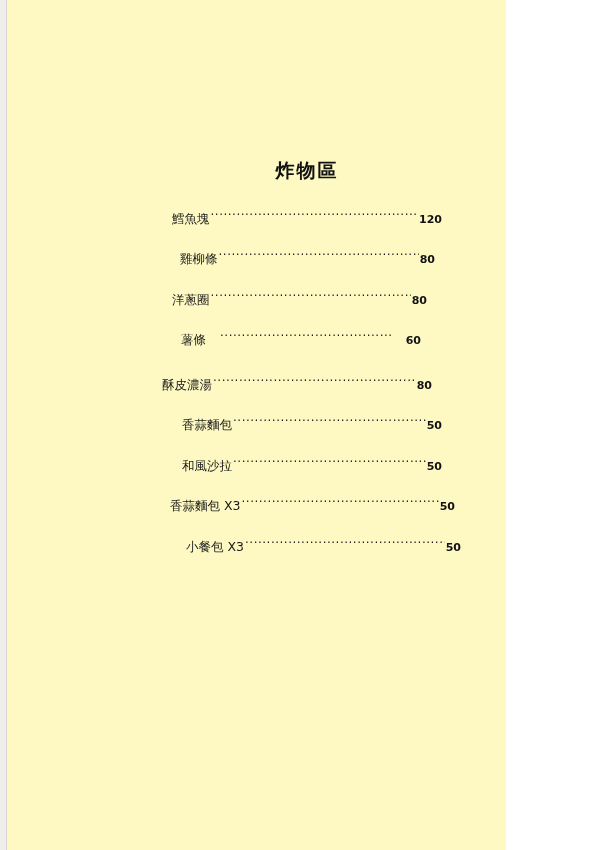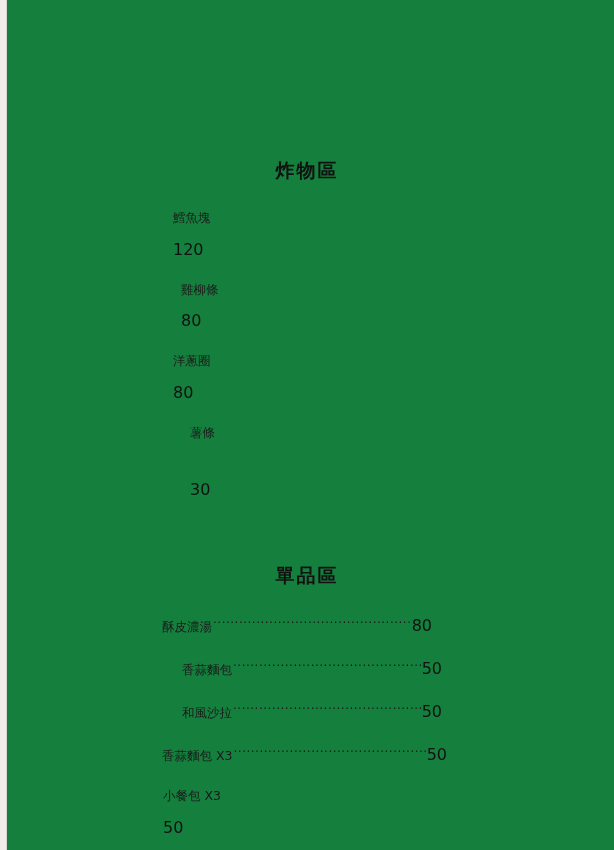--- a/index.html
+++ b/index.html
@@ -12,23 +12,23 @@
     height: 850px;
     font-family: "DejaVu Sans", "Liberation Sans", sans-serif;
     color: #1a1a1a;
     position: relative;
     overflow: hidden;
   }
   .page {
     position: absolute;
     left: 0;
     top: 0;
-    width: 614px;
+    width: 506px;
     height: 850px;
-    background: #15803d;
+    background: #fef9c3;
     box-sizing: border-box;
   }
   
   .left-edge {
     position: absolute;
     left: 0;
     top: 0;
     width: 6px;
     height: 850px;
     background: #efeeec;
@@ -79,29 +79,29 @@
     position: absolute;
     left: 0;
     bottom: 0.08em;
     white-space: nowrap;
     letter-spacing: 0.5px;
     color: #1a1a1a;
     font-size: 12px;
   }
   .item .price {
     flex: 0 0 auto;
-    font-size: 16px;
-    font-weight: 400;
+    font-size: 11px;
+    font-weight: 700;
     color: #111111;
     text-align: right;
   }
   
   #section-fried .section-title { margin-top: 158px; }
   #section-fried .items { margin-top: 26px; width: 270px; padding-left: 0; }
-  #section-fried .item { margin-bottom: 23px; flex-direction: column; }
+  #section-fried .item { margin-bottom: 23px; }
   
   #section-single .section-title { margin-top: 64px; }
   #section-single .items { margin-top: 27px; width: 290px; }
   #section-single .item { margin-bottom: 23px; }
 </style>
 </head>
 <body>
 
 <div class="page">
   <div class="left-edge"></div>
@@ -123,58 +123,57 @@
           <span class="leader"></span>
           <span class="price">80</span>
         </div>
 
         <div class="item" style="width:255px;margin-left:0;">
           <span class="name">洋蔥圈</span>
           <span class="leader"></span>
           <span class="price">80</span>
         </div>
 
-        <div class="item" style="width:240px;margin-left:17px;gap:13px;">
+        <div class="item" style="width:240px;margin-left:9px;gap:13px;">
           <span class="name">薯條</span>
           <span class="leader"></span>
-          <span class="price">30</span>
+          <span class="price">60</span>
         </div>
 
       </div>
     </div>
 
     <div class="section" id="section-single">
-      <div class="section-title">單品區</div>
       <div class="items">
 
         <div class="item" style="width:270px;">
           <span class="name">酥皮濃湯</span>
           <span class="leader"></span>
           <span class="price">80</span>
         </div>
 
         <div class="item" style="width:260px;margin-left:20px;">
           <span class="name">香蒜麵包</span>
           <span class="leader"></span>
           <span class="price">50</span>
         </div>
 
         <div class="item" style="width:260px;margin-left:20px;">
           <span class="name">和風沙拉</span>
           <span class="leader"></span>
           <span class="price">50</span>
         </div>
 
-        <div class="item" style="width:285px;margin-left:0px;">
+        <div class="item" style="width:285px;margin-left:8px;">
           <span class="name">香蒜麵包 X3</span>
           <span class="leader"></span>
           <span class="price">50</span>
         </div>
 
-        <div class="item" style="width:275px;margin-left:0;flex-direction:column;">
+        <div class="item" style="width:275px;margin-left:24px;">
           <span class="name">小餐包 X3</span>
           <span class="leader"></span>
           <span class="price">50</span>
         </div>
 
       </div>
     </div>
 
   </div>
 </div>

